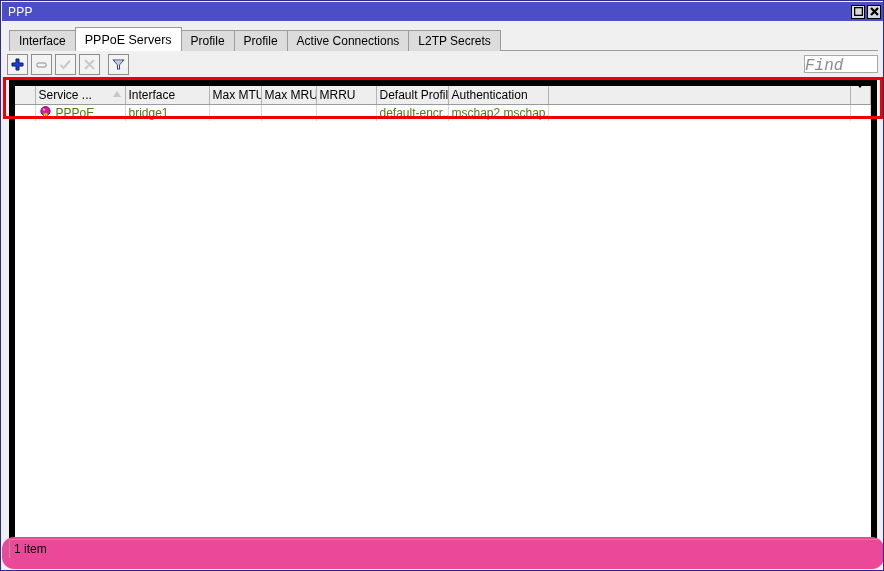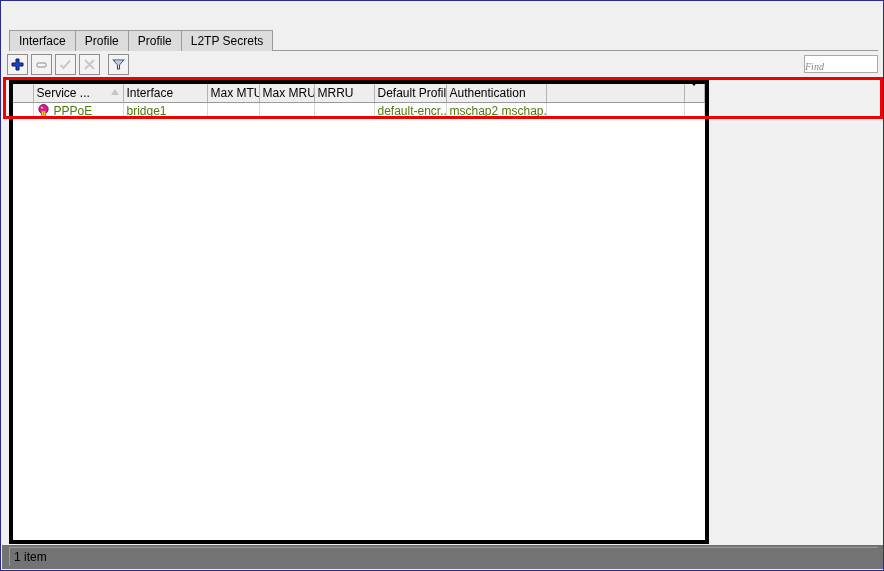--- a/index.html
+++ b/index.html
@@ -133,40 +133,40 @@
     right: 6px; top: 3px;
     width: 74px; height: 18px;
     background: #ffffff;
     border: 1px solid #a9a9a9;
     box-sizing: border-box;
   }
   .findbox input {
     width: 100%; height: 100%;
     border: none; outline: none;
     background: transparent;
-    font-family: Liberation Serif, serif;
-    font-size: 10px;
+    font-family: Liberation Mono, monospace;
+    font-size: 16px;
     font-style: italic;
     color: #8b8b8b;
     padding: 0 0;
     box-sizing: border-box;
   }
   .findbox input::placeholder {
     color: #8b8b8b;
     font-style: italic;
     opacity: 1;
   }
 
   
   .tablewrap {
     position: absolute;
     left: 8px; top: 79px;
-    width: 700px; height: 464px;
+    width: 868px; height: 464px;
     background: #ffffff;
-    border: 4px solid #000000;
+    border: 6px solid #000000;
     box-sizing: border-box;
   }
   table.grid {
     width: 100%;
     border-collapse: collapse;
     table-layout: fixed;
     font-size: 12px;
   }
   table.grid th {
     height: 18px;
@@ -254,49 +254,72 @@
     border: 3px solid #ee0000;
     box-sizing: border-box;
     pointer-events: none;
     z-index: 20;
   }
 
   
   .statusbar {
     position: absolute;
     left: 1px; bottom: 1px;
-    width: 882px; height: 24px;
-    background: #737373;
-    box-sizing: border-box;
+    width: 882px; height: 32px;
+    background: #ec4899;
+    box-sizing: border-box;
+    border-radius: 12px;
   }
   .statusinner {
     position: absolute;
     left: 7px; top: 2px;
     width: 869px; height: 19px;
     border-top: 1px solid #9b9b9b;
     border-left: 1px solid #9b9b9b;
     box-sizing: border-box;
     color: #000000;
     font-size: 12px;
     line-height: 18px;
     padding-left: 4px;
   }
 </style>
 </head>
 <body>
 
 <div id="app">
 
+  <div class="titlebar">
+    <div class="titlebar-text">PPP</div>
+    <div class="titlebar-spacer"></div>
+    <div class="tb-buttons">
+      <div class="tb-btn">
+        <span>
+          <svg width="9" height="9" viewBox="0 0 9 9">
+            <rect x="0.5" y="0.5" width="8" height="8" fill="none" stroke="#000" stroke-width="1.6"></rect>
+          </svg>
+        </span>
+      </div>
+      <div class="tb-btn">
+        <span>
+          <svg width="9" height="9" viewBox="0 0 9 9">
+            <path d="M1 1 L8 8 M8 1 L1 8" stroke="#000" stroke-width="2.2" fill="none"></path>
+          </svg>
+        </span>
+      </div>
+    </div>
+  </div>
 
   <div class="tabstrip">
     <div class="tabline"></div>
     <div class="tabs">
       <div class="tab">Interface</div>
+      <div class="tab active">PPPoE Servers</div>
       <div class="tab">Profile</div>
       <div class="tab">Profile</div>
+      <div class="tab">Active Connections</div>
       <div class="tab">L2TP Secrets</div>
     </div>
   </div>
 
   <div class="toolbar">
     <div class="tools">
 
       <div class="tbtn">
         <span>
           <svg width="13" height="13" viewBox="0 0 13 13">

